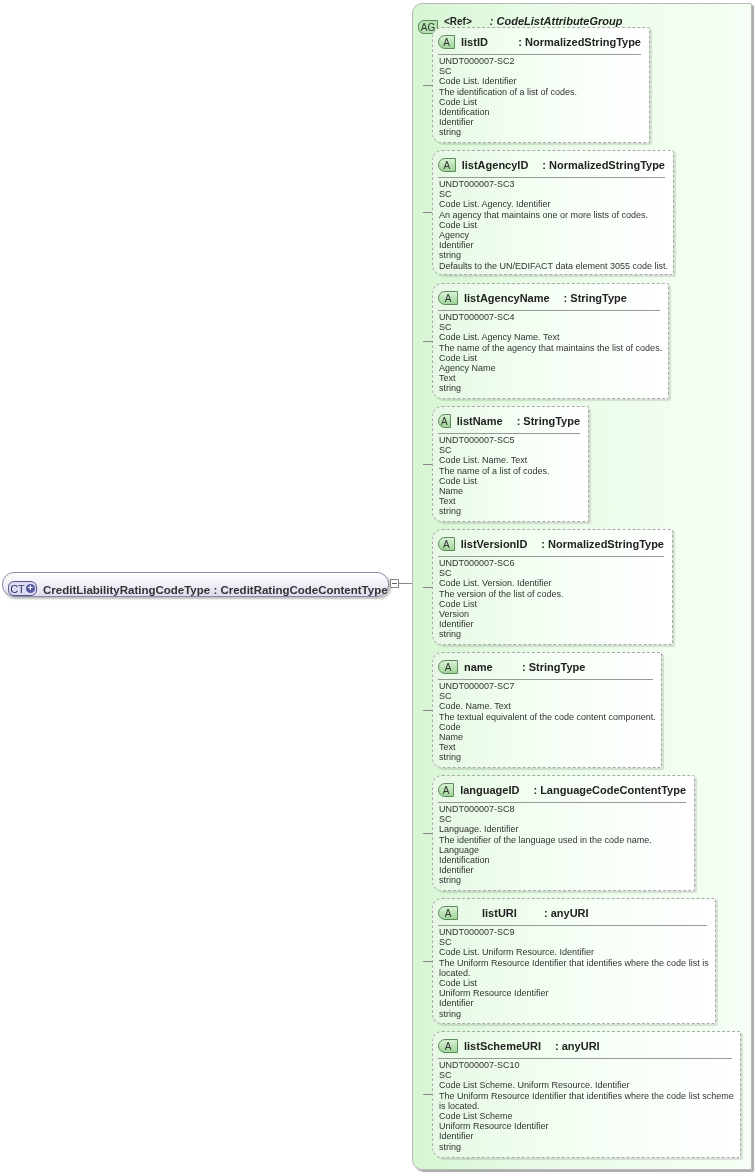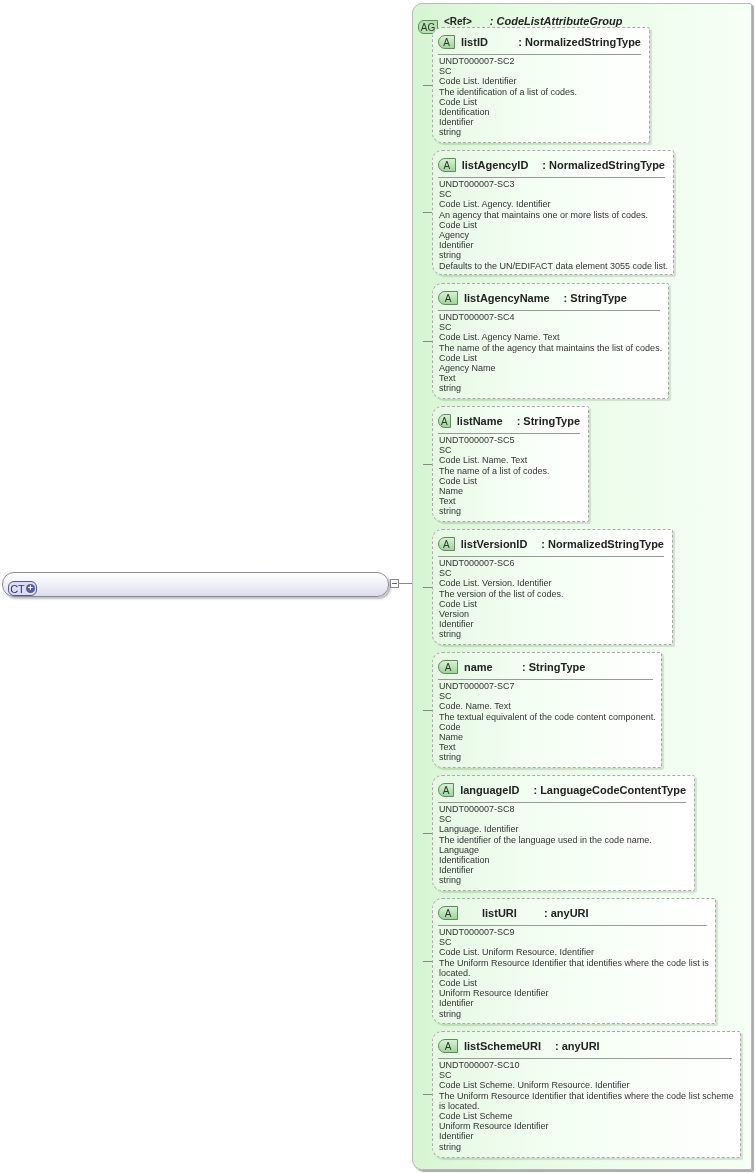--- a/index.html
+++ b/index.html
@@ -84,20 +84,21 @@
   .attr-body div { white-space:normal; }
 </style>
 </head>
 <body>
 
 <div class="ct-node">
   <span class="ct-badge">
     <span>CT</span>
     <span class="ct-plus">+</span>
   </span>
+  <span class="ct-label"><span>CreditLiabilityRatingCodeType</span><span> : </span><span>CreditRatingCodeContentType</span></span>
 </div>
 <div class="collapse-box"></div>
 
 <div class="conn-h" style="left:399px; top:583px; width:24px;"></div>
 <div class="conn-v" style="left:423px; top:85px; height:1033px;"></div>
 
 <div class="ag-group">
   <div class="ag-header">
     <span class="ag-badge">AG</span>
     <span class="ag-ref">&lt;Ref&gt;</span>

